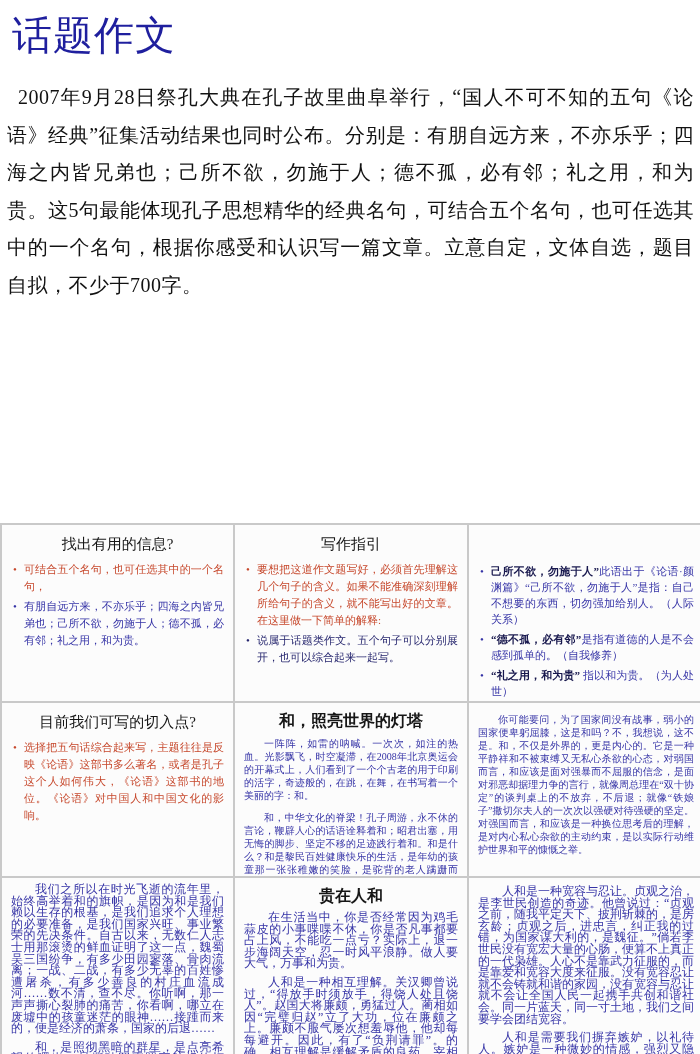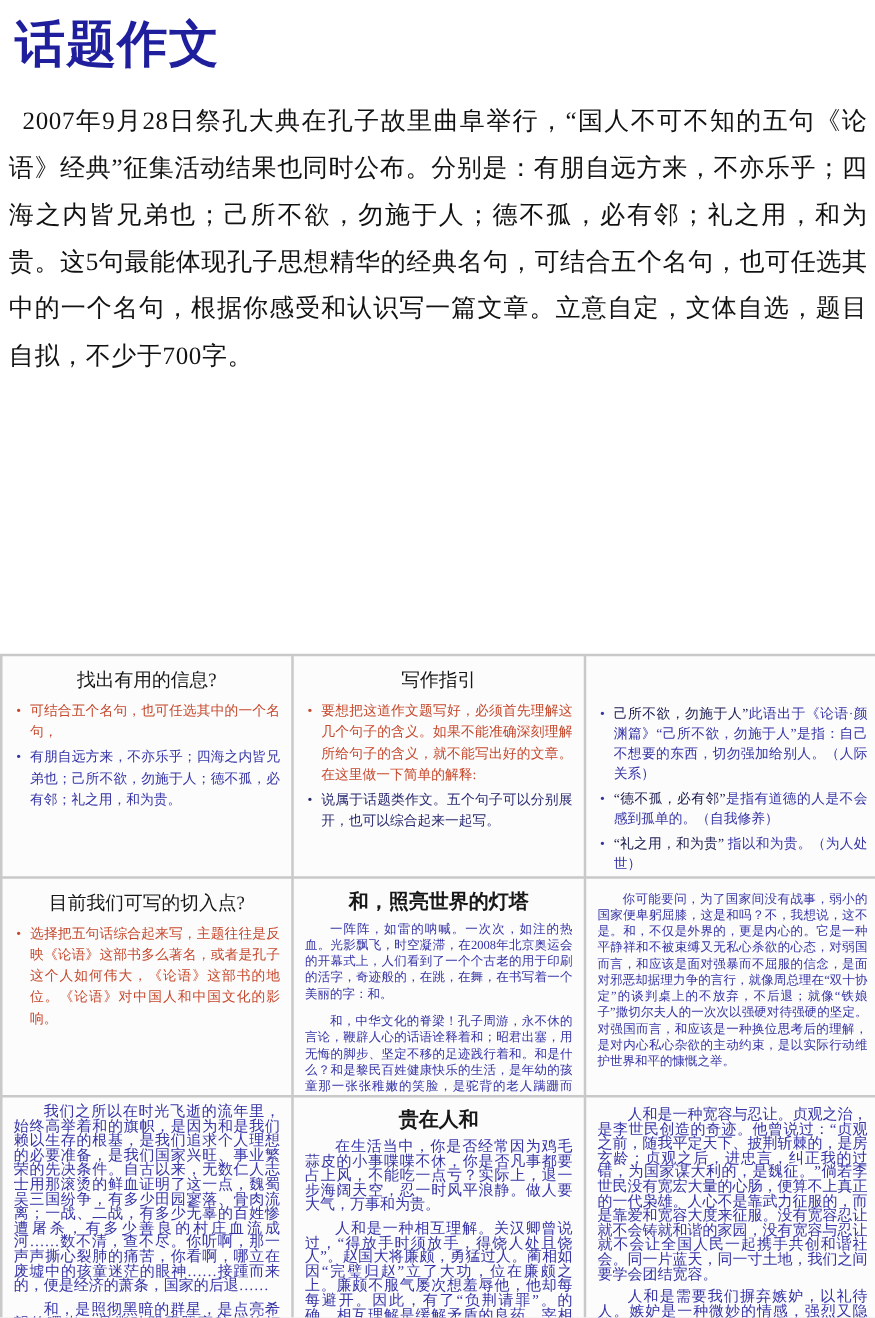--- a/index.html
+++ b/index.html
@@ -1,42 +1,42 @@
 <!DOCTYPE html>
 <html><head>
 <meta charset="utf-8">
 <style>
   * { margin:0; padding:0; box-sizing:border-box; }
   html,body { width:700px; height:1054px; background:#ffffff; overflow:hidden; }
   body { font-family:"Liberation Serif","DejaVu Serif",serif; position:relative; }
 
   
   .main-slide { position:absolute; top:0; left:0; width:700px; height:523px; background:#ffffff; }
-  .main-title { color:#1f1f9e; font-size:40px; font-weight:bold; padding:8px 0 0 12px; letter-spacing:1px; }
+  .main-title { color:#1f1f9e; font-size:40px; font-weight:normal; padding:8px 0 0 12px; letter-spacing:1px; }
   .main-body  { margin:16px 6px 0 7px; color:#121212; font-size:20px; line-height:37.5px;
                 text-align:justify; text-indent:0.55em; letter-spacing:0.5px; }
 
   
   .thumb-grid { position:absolute; top:523px; left:0; width:700px; height:531px;
                 background:#c9c9c9; display:grid;
                 grid-template-columns:231px 232px 234px;
                 grid-template-rows:176px 173px 180px;
                 gap:2px; padding:2px 0 0 2px; }
   .cell { background:#fcfcfc; overflow:hidden; padding:6px 9px; font-size:11px; color:#222; }
 
   .cell-title   { text-align:center; color:#161616; font-size:15px; margin:4px 0 7px; }
   .cell-title.bold { font-weight:bold; font-size:16px; margin:2px 0 5px; }
 
   .b { position:relative; padding-left:13px; line-height:17px; text-align:justify; margin-bottom:3px; }
   .b::before { content:"•"; position:absolute; left:2px; top:0; }
 
   .blue { color:#3533a6; }
   .red  { color:#c6472b; }
   .navy { color:#26266e; }
-  .lead { color:#17174d; font-weight:normal; }
+  .lead { color:#17174d; font-weight:bold; }
 
   .cell .para { color:#3533a6; text-indent:2em; text-align:justify; }
   .row2 .para { font-size:10px; line-height:13px; margin-bottom:9px; }
   .row3 .para { font-size:12px; line-height:11.6px; margin-bottom:7px; }
   .cell-3 { padding-top:38px; }
   .cell-3 .b { line-height:16px; margin-bottom:4px; }
   .cell-6 { padding-top:10px; }
   .cell-9 { padding-top:8px; }
 </style>
 </head>

